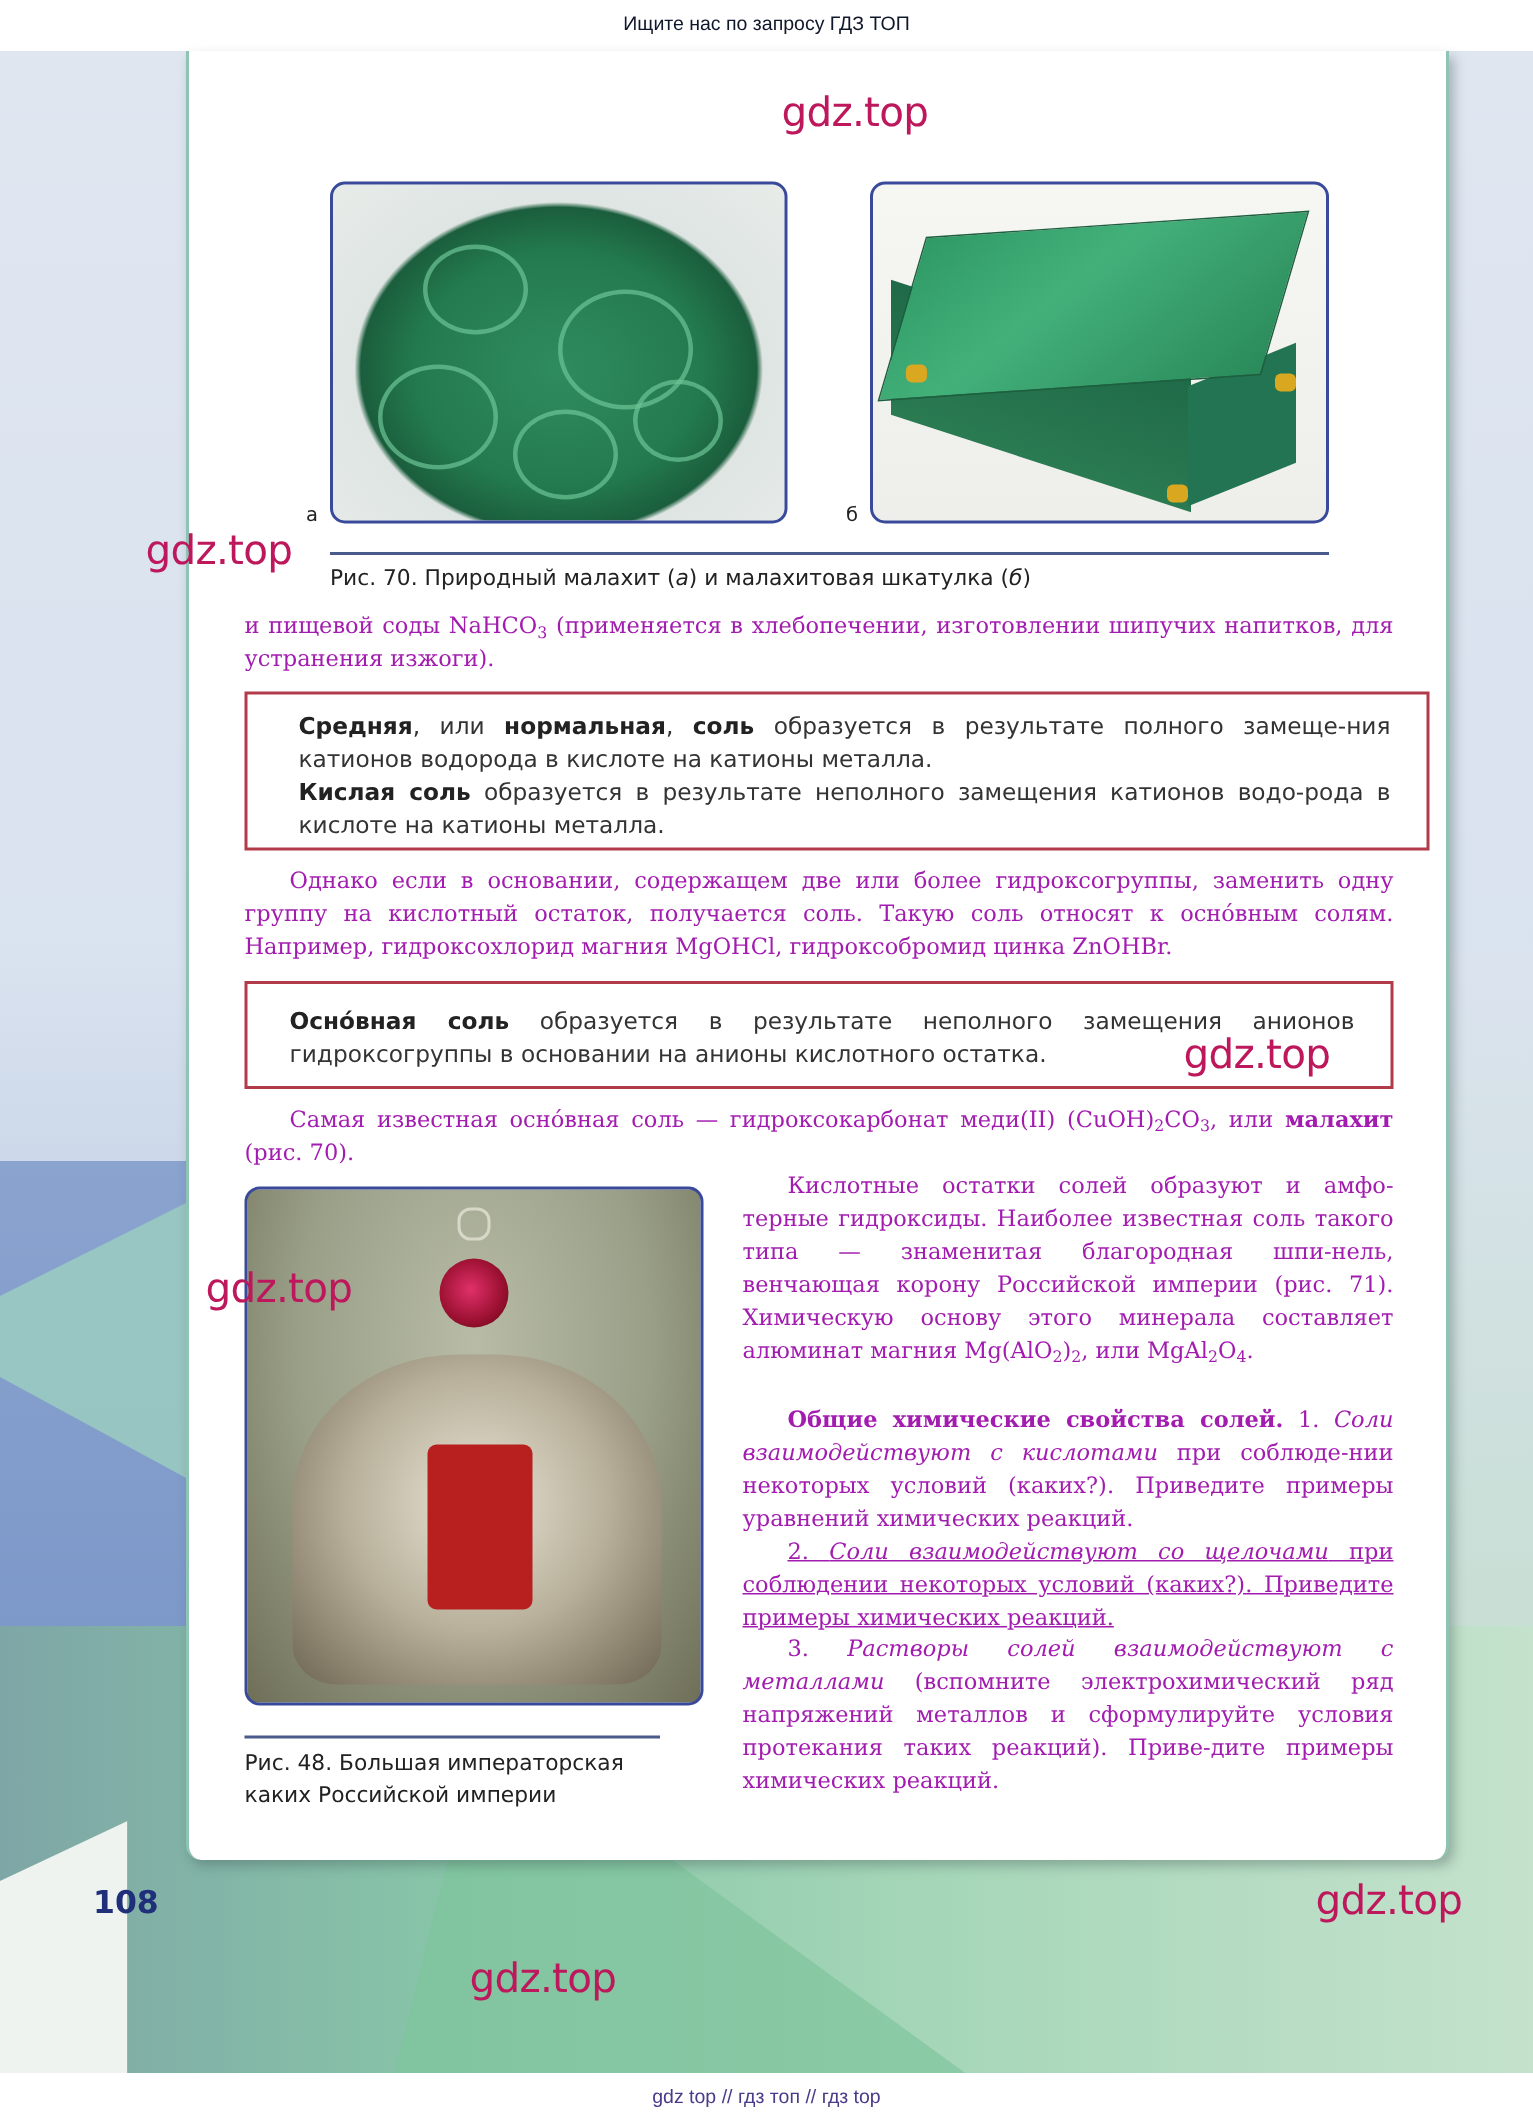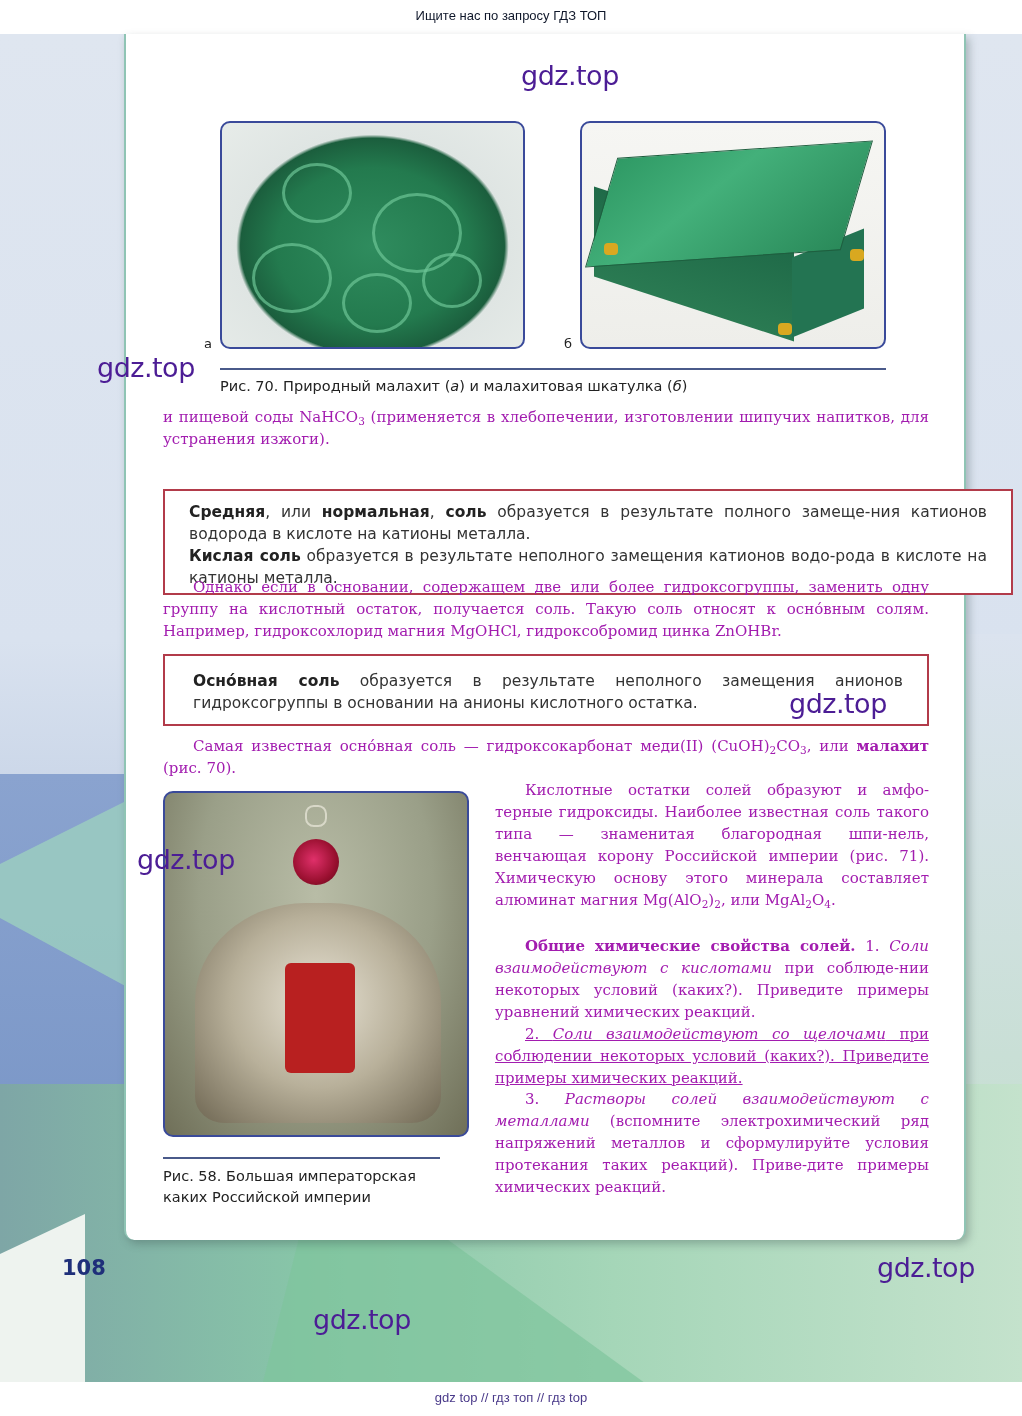--- a/index.html
+++ b/index.html
@@ -56,21 +56,21 @@
     position: absolute; left: 124px; top: 34px; width: 842px; height: 1206px;
     background: #ffffff;
     border-left: 2px solid #8fc4b4;
     border-right: 2px solid #8fc4b4;
     border-radius: 0 0 10px 10px;
     box-shadow: 3px 4px 8px rgba(60,80,80,0.35);
   }
 
   .wm {
     position: absolute; font-family: "DejaVu Sans", sans-serif; font-size: 27px;
-    color: #4c1d95; letter-spacing: -0.5px; z-index: 5;
+    color: #be185d; letter-spacing: -0.5px; z-index: 5;
   }
 
   .photo {
     position: absolute; border: 2px solid #3a4a9a; border-radius: 10px; overflow: hidden;
   }
   .photo-malachite {
     left: 220px; top: 121px; width: 305px; height: 228px;
     background: radial-gradient(ellipse at 50% 55%, #2f8c5e 0%, #237a4e 45%, #1b5e3d 62%, #dfe5e3 64%, #e7ece9 100%);
   }
   .photo-malachite .ring {
@@ -186,21 +186,21 @@
 <div class="fig-label" style="left:564px;top:336px;">б</div>
 <div class="rule" style="left:220px;top:368px;width:666px;"></div>
 <div class="caption" style="left:220px;top:376px;">
   <span>Рис. 70. Природный малахит (</span><i>а</i><span>) и малахитовая шкатулка (</span><i>б</i><span>)</span>
 </div>
 
 <div class="serif-text" style="left:163px;top:406px;width:766px;">
   <span>и пищевой соды NaHCO</span><sub>3</sub><span> (применяется в хлебопечении, изготовлении шипучих напитков, для устранения изжоги).</span>
 </div>
 
-<div class="rule-box" style="left:163px;top:461px;width:850px;height:106px;padding:10px 24px 0 24px;margin-top:28px;">
+<div class="rule-box" style="left:163px;top:461px;width:790px;height:106px;padding:10px 24px 0 34px;">
   <b>Средняя</b><span>, или </span><b>нормальная</b><span>, </span><b>соль</b><span> образуется в результате полного замеще-ния катионов водорода в кислоте на катионы металла.</span><br>
   <b>Кислая соль</b><span> образуется в результате неполного замещения катионов водо-рода в кислоте на катионы металла.</span>
 </div>
 
 <div class="serif-text" style="left:163px;top:576px;width:766px;text-indent:30px;">Однако если в основании, содержащем две или более гидроксогруппы, заменить одну группу на кислотный остаток, получается соль. Такую соль относят к осно́вным солям. Например, гидроксохлорид магния MgOHCl, гидроксобромид цинка ZnOHBr.</div>
 
 <div class="rule-box" style="left:163px;top:654px;width:766px;height:72px;padding:14px 24px 0 28px;">
   <b>Осно́вная соль</b><span> образуется в результате неполного замещения анионов гидроксогруппы в основании на анионы кислотного остатка.</span>
 </div>
 
@@ -209,21 +209,21 @@
 </div>
 
 <div class="photo photo-crown">
   <div class="crown-body"></div>
   <div class="crown-red"></div>
   <div class="crown-stone"></div>
   <div class="crown-cross"></div>
 </div>
 <div class="rule" style="left:163px;top:1157px;width:277px;"></div>
 <div class="caption" style="left:163px;top:1166px;">
-  <div>Рис. 58. Большая императорская</div>
+  <div>Рис. 48. Большая императорская</div>
   <div>каких Российской империи</div>
 </div>
 
 <div class="serif-text" style="left:495px;top:779px;width:434px;text-indent:30px;">
   <span>Кислотные остатки солей образуют и амфо-терные гидроксиды. Наиболее известная соль такого типа — знаменитая благородная шпи-нель, венчающая корону Российской империи (рис. 71). Химическую основу этого минерала составляет алюминат магния Mg(AlO</span><sub>2</sub><span>)</span><sub>2</sub><span>, или MgAl</span><sub>2</sub><span>O</span><sub>4</sub><span>.</span>
 </div>
 <div class="serif-text" style="left:495px;top:935px;width:434px;text-indent:30px;">
   <b>Общие химические свойства солей.</b><span> 1. </span><i>Соли взаимодействуют с кислотами</i><span> при соблюде-нии некоторых условий (каких?). Приведите примеры уравнений химических реакций.</span>
 </div>
 <div class="serif-text" style="left:495px;top:1023px;width:434px;text-indent:30px;text-decoration:underline;">

